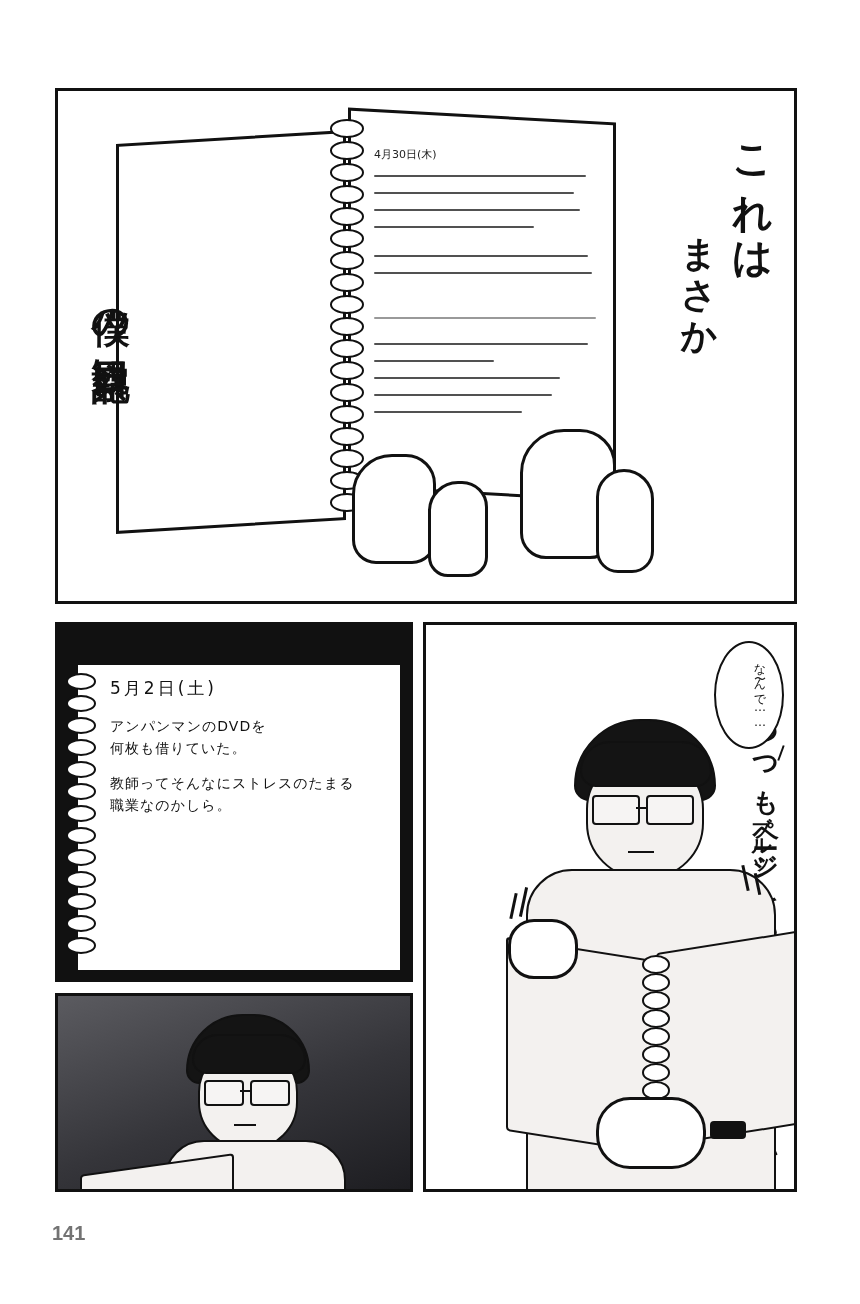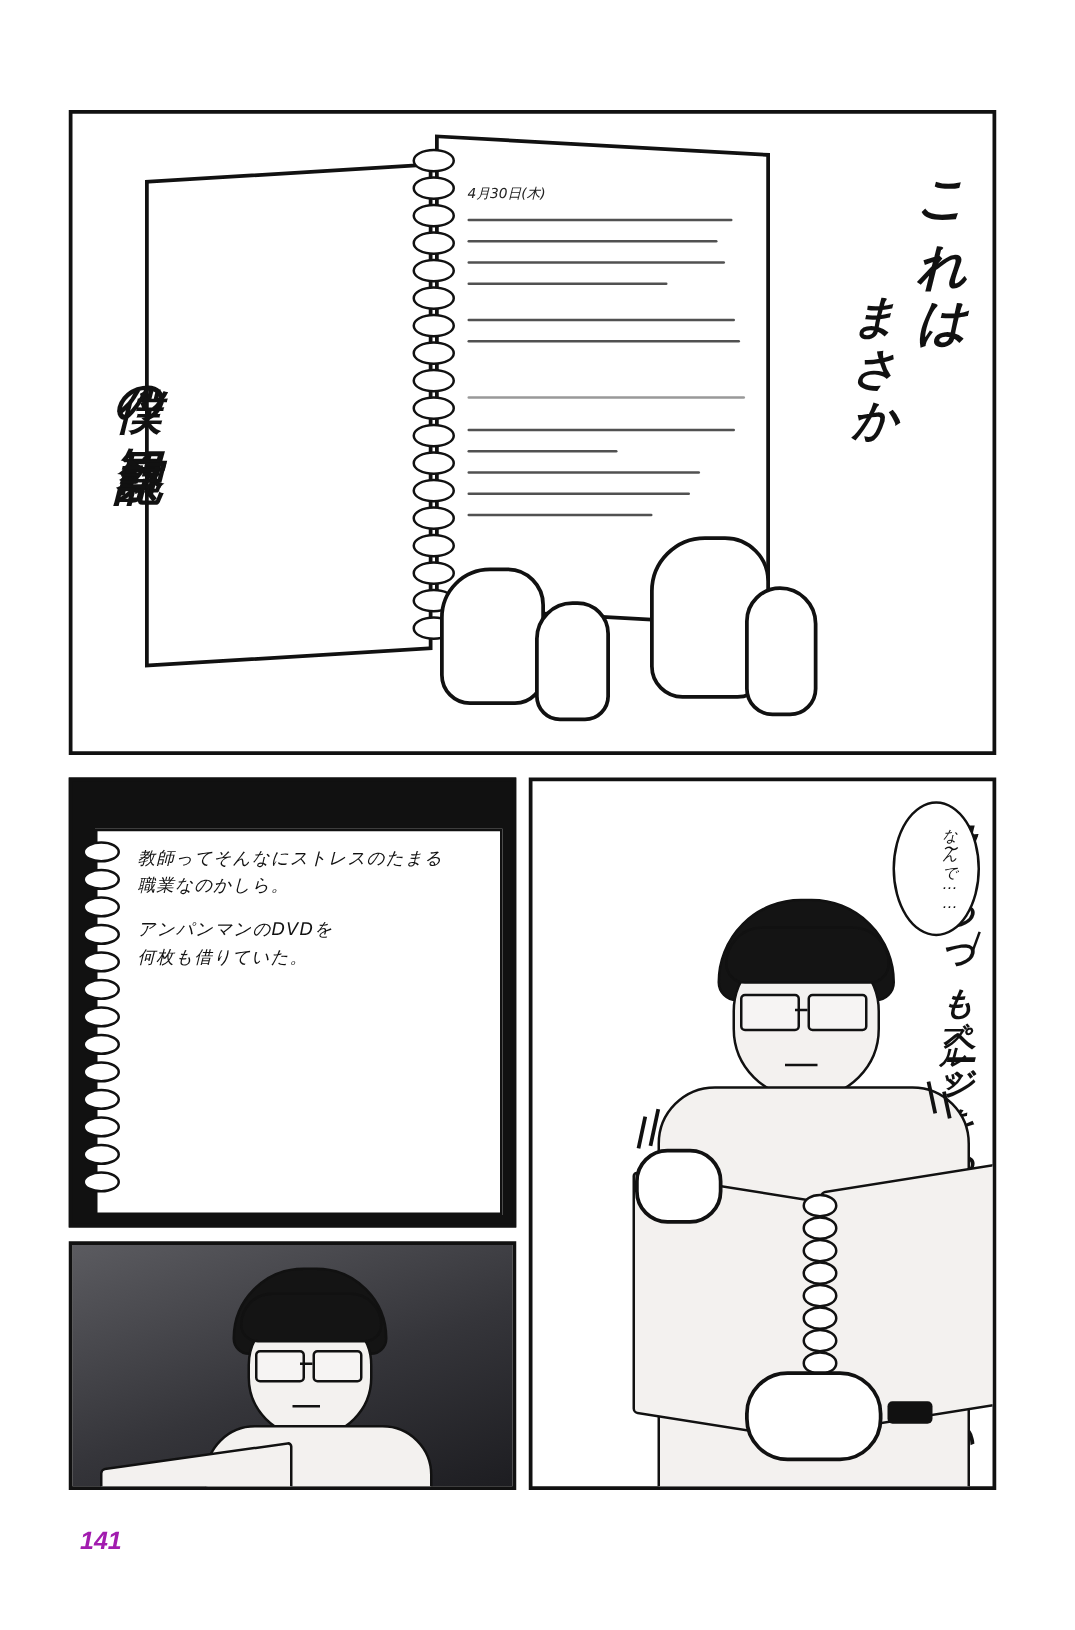--- a/index.html
+++ b/index.html
@@ -14,21 +14,20 @@
     font-family: "Liberation Sans", sans-serif;
     overflow: hidden;
   }
 
   .page {
     position: absolute;
     left: 0; top: 0;
     width: 860px;
     height: 1240px;
     background: #ffffff;
-    font-style: italic;
   }
 
   
   .panel {
     position: absolute;
     background: #ffffff;
     border: 3px solid #111;
     box-sizing: border-box;
     overflow: hidden;
   }
@@ -240,24 +239,24 @@
     text-orientation: upright;
     font-size: 20px;
     font-weight: 700;
     color: #111;
     letter-spacing: 1px;
   }
 
   
   #page-number {
     position: absolute;
-    left: 64px; top: 1222px;
+    left: 52px; top: 1222px;
     font-size: 20px;
     font-weight: 700;
-    color: #a21caf;
+    color: #737373;
     font-family: "Liberation Sans", sans-serif;
   }
 
   .stroke { position: absolute; background: #111; }
 </style>
 </head>
 <body>
 
 <div class="page">
 
@@ -331,24 +330,25 @@
       <div class="ring2" style="top:132px;"></div>
       <div class="ring2" style="top:154px;"></div>
       <div class="ring2" style="top:176px;"></div>
       <div class="ring2" style="top:198px;"></div>
       <div class="ring2" style="top:220px;"></div>
       <div class="ring2" style="top:242px;"></div>
       <div class="ring2" style="top:264px;"></div>
     </div>
 
     <div class="diary-text">
+      <div class="diary-date">5月2日(土)</div>
+      <div class="diary-p" style="white-space:pre-line;">アンパンマンのDVDを
+何枚も借りていた。</div>
       <div class="diary-p" style="white-space:pre-line;">教師ってそんなにストレスのたまる
 職業なのかしら。</div>
-      <div class="diary-p" style="white-space:pre-line;">アンパンマンのDVDを
-何枚も借りていた。</div>
     </div>
   </div>
 
   <div class="panel" id="panel-3">
     <div class="fig">
 
       <div class="hairshape" style="left:18px; top:0px; width:120px; height:66px; border-radius:60px 60px 14px 14px;"></div>
 
       <div class="skin" style="left:30px; top:34px; width:96px; height:98px; border-radius:44px 44px 48px 48px;"></div>
 

